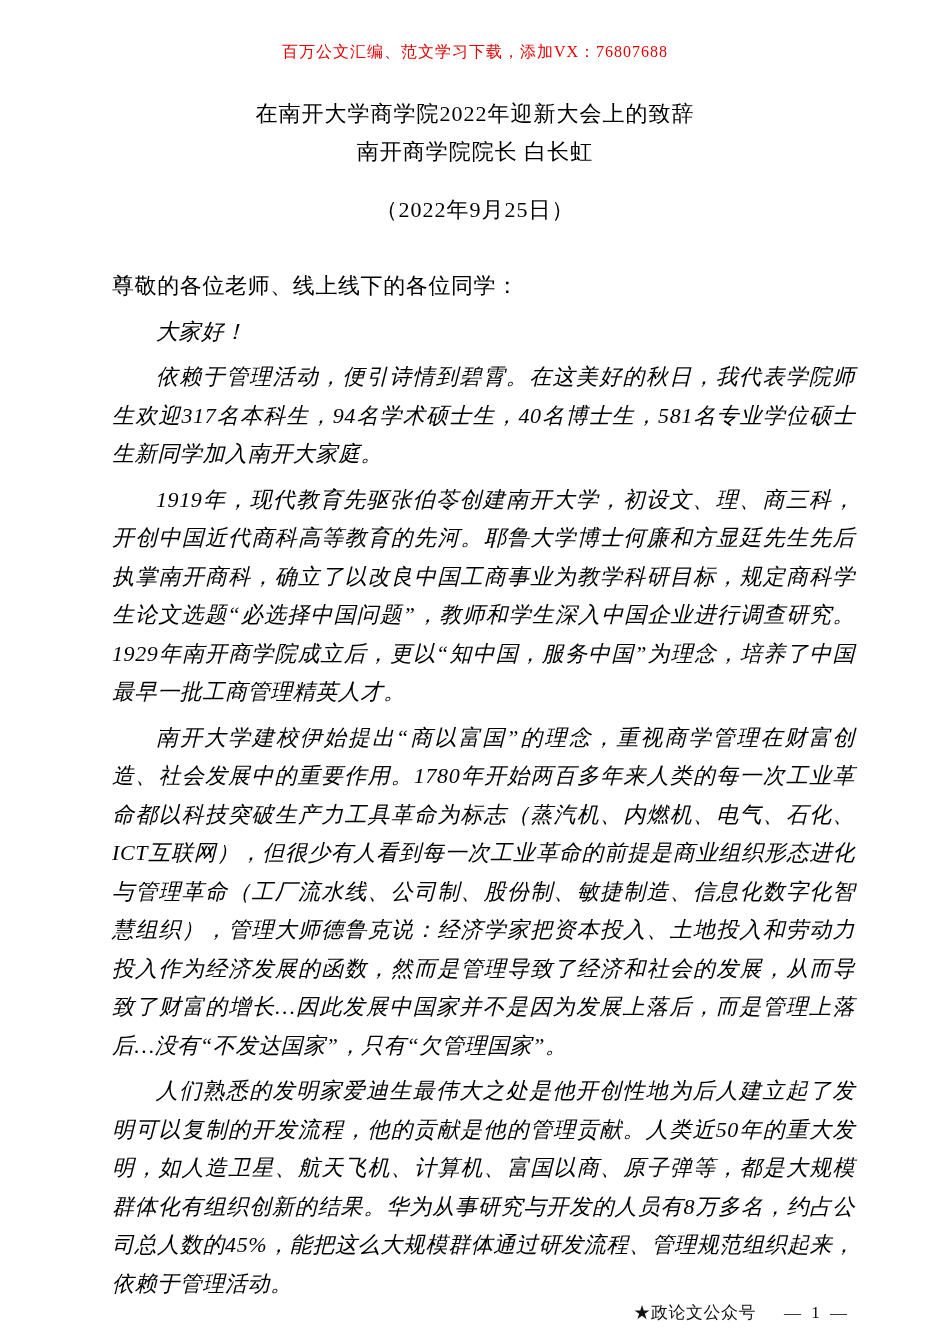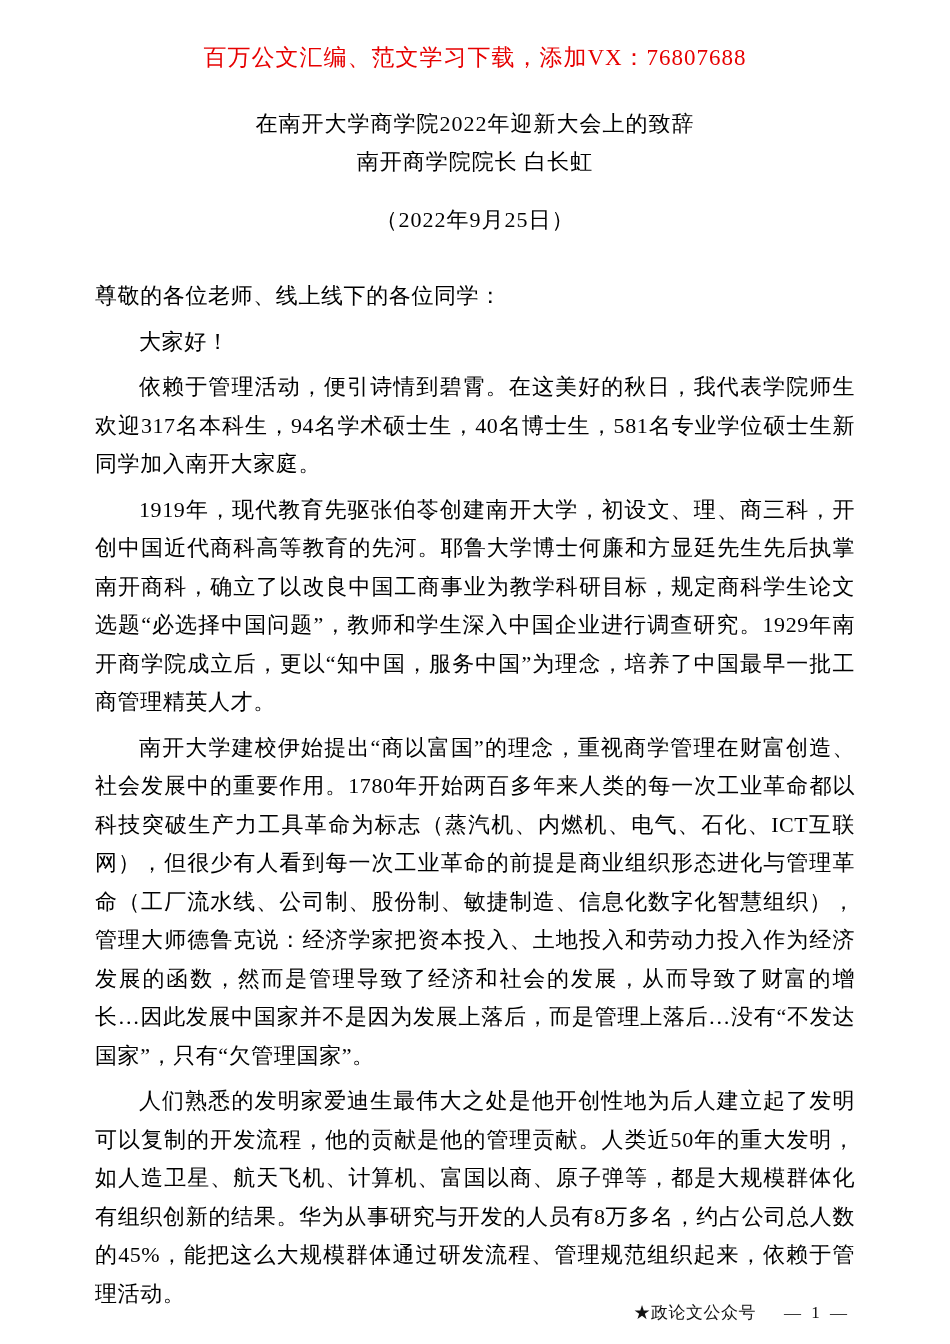--- a/index.html
+++ b/index.html
@@ -14,21 +14,21 @@
     margin: 0 auto;
     background: #ffffff;
     font-family: "Liberation Serif", "DejaVu Serif", serif;
     color: #000000;
     box-sizing: border-box;
     overflow: hidden;
   }
   .notice {
     margin-top: 42px;
     text-align: center;
-    font-size: 23px;
+    font-size: 16px;
     color: #e60000;
     letter-spacing: 1px;
   }
   .title-block {
     margin-top: 32px;
     text-align: center;
     line-height: 38px;
     font-size: 22px;
   }
   .title-line {
@@ -38,24 +38,25 @@
     margin-top: 20px;
   }
   .body-text {
     margin: 38px 95px 0 95px;
     font-size: 22px;
     line-height: 38.5px;
     text-align: justify;
     letter-spacing: 0.6px;
   }
   .body-text p {
-    margin: 0 0 7px 0;
+    margin: 0 0 7px 17px;
   }
   .body-text p.indent {
     text-indent: 2em;
+    font-style: italic;
   }
   .footer {
     position: absolute;
     right: 100px;
     bottom: 20px;
     font-size: 17px;
     letter-spacing: 0.5px;
     color: #111111;
   }
   .footer .page-num {

